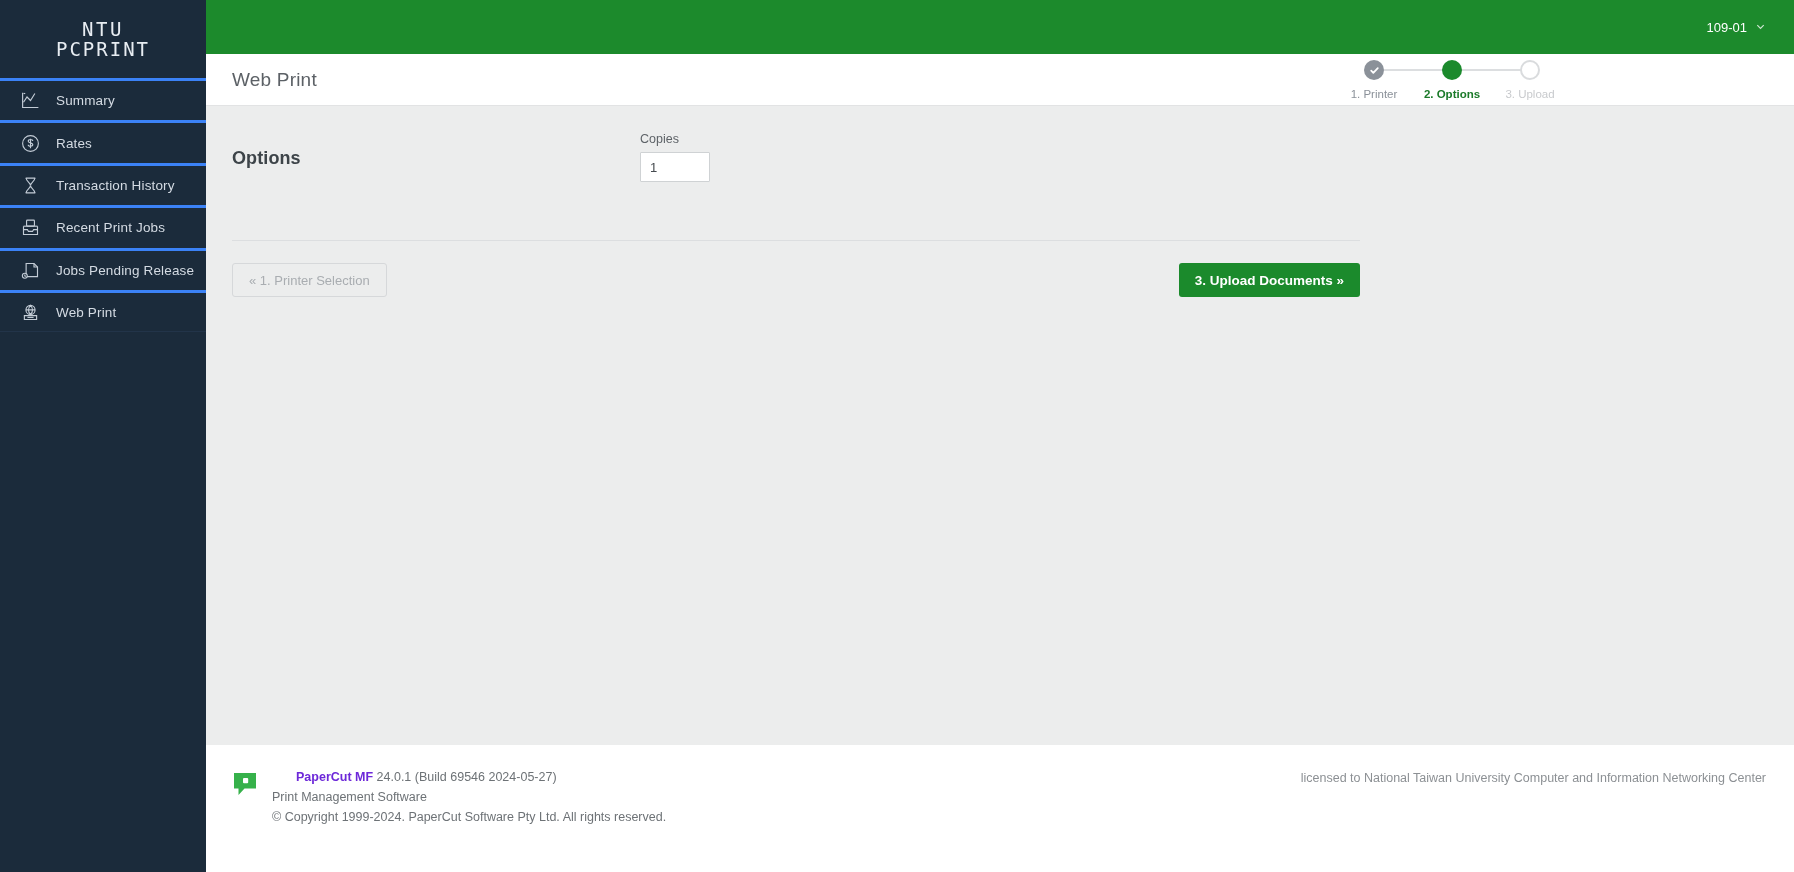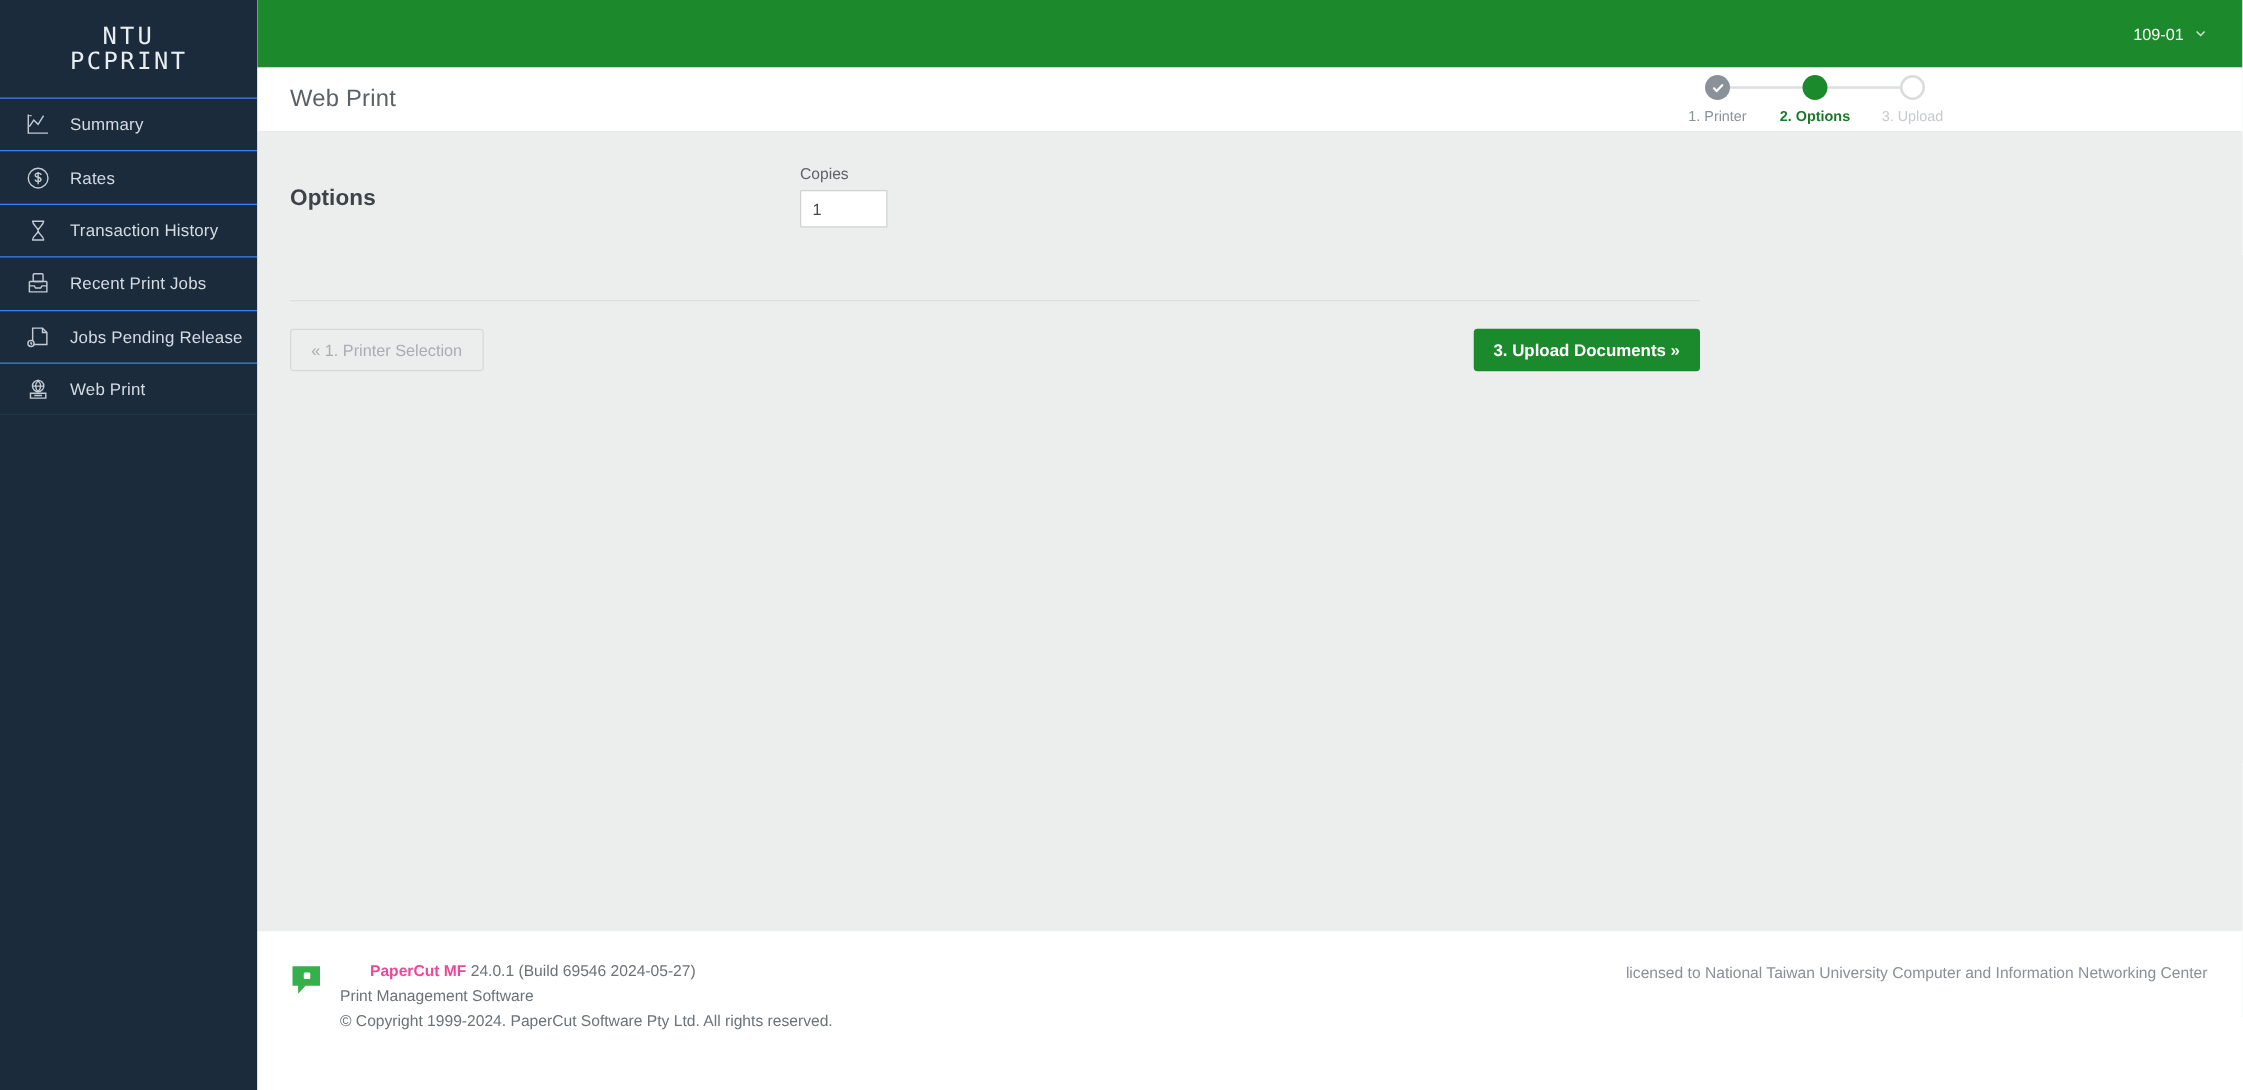--- a/index.html
+++ b/index.html
@@ -47,21 +47,21 @@
     text-align: center;
   }
   .logo-line.l2 { font-size: 19px; letter-spacing: 2px; }
 
   .nav-item {
     height: 42.4px;
     display: flex;
     align-items: center;
     padding-left: 18px;
     gap: 14px;
-    border-top: 1px solid #3b82f6;
+    border-top: 3px solid #3b82f6;
     cursor: pointer;
   }
   .nav-item:last-child { border-bottom: 1px solid #223449; }
   .nav-icon {
     width: 24px;
     height: 24px;
     display: flex;
     align-items: center;
     justify-content: center;
     color: #c3ccd6;
@@ -263,21 +263,21 @@
     position: relative;
   }
   #pc-logo {
     width: 26px; height: 26px;
     margin-right: 14px;
     margin-top: 2px;
     flex: 0 0 26px;
   }
   #footer-text { display: flex; flex-direction: column; gap: 3px; }
   .f-line { font-size: 12.5px; color: #6d7276; line-height: 17px; }
-  .f-line .brand { color: #ec4899; font-weight: bold; padding-left: 24px; }
+  .f-line .brand { color: #6d28d9; font-weight: bold; padding-left: 24px; }
   #footer-license {
     position: absolute;
     right: 28px;
     top: 26px;
     font-size: 12.5px;
     color: #8c9094;
   }
 </style>
 </head>
 <body>

